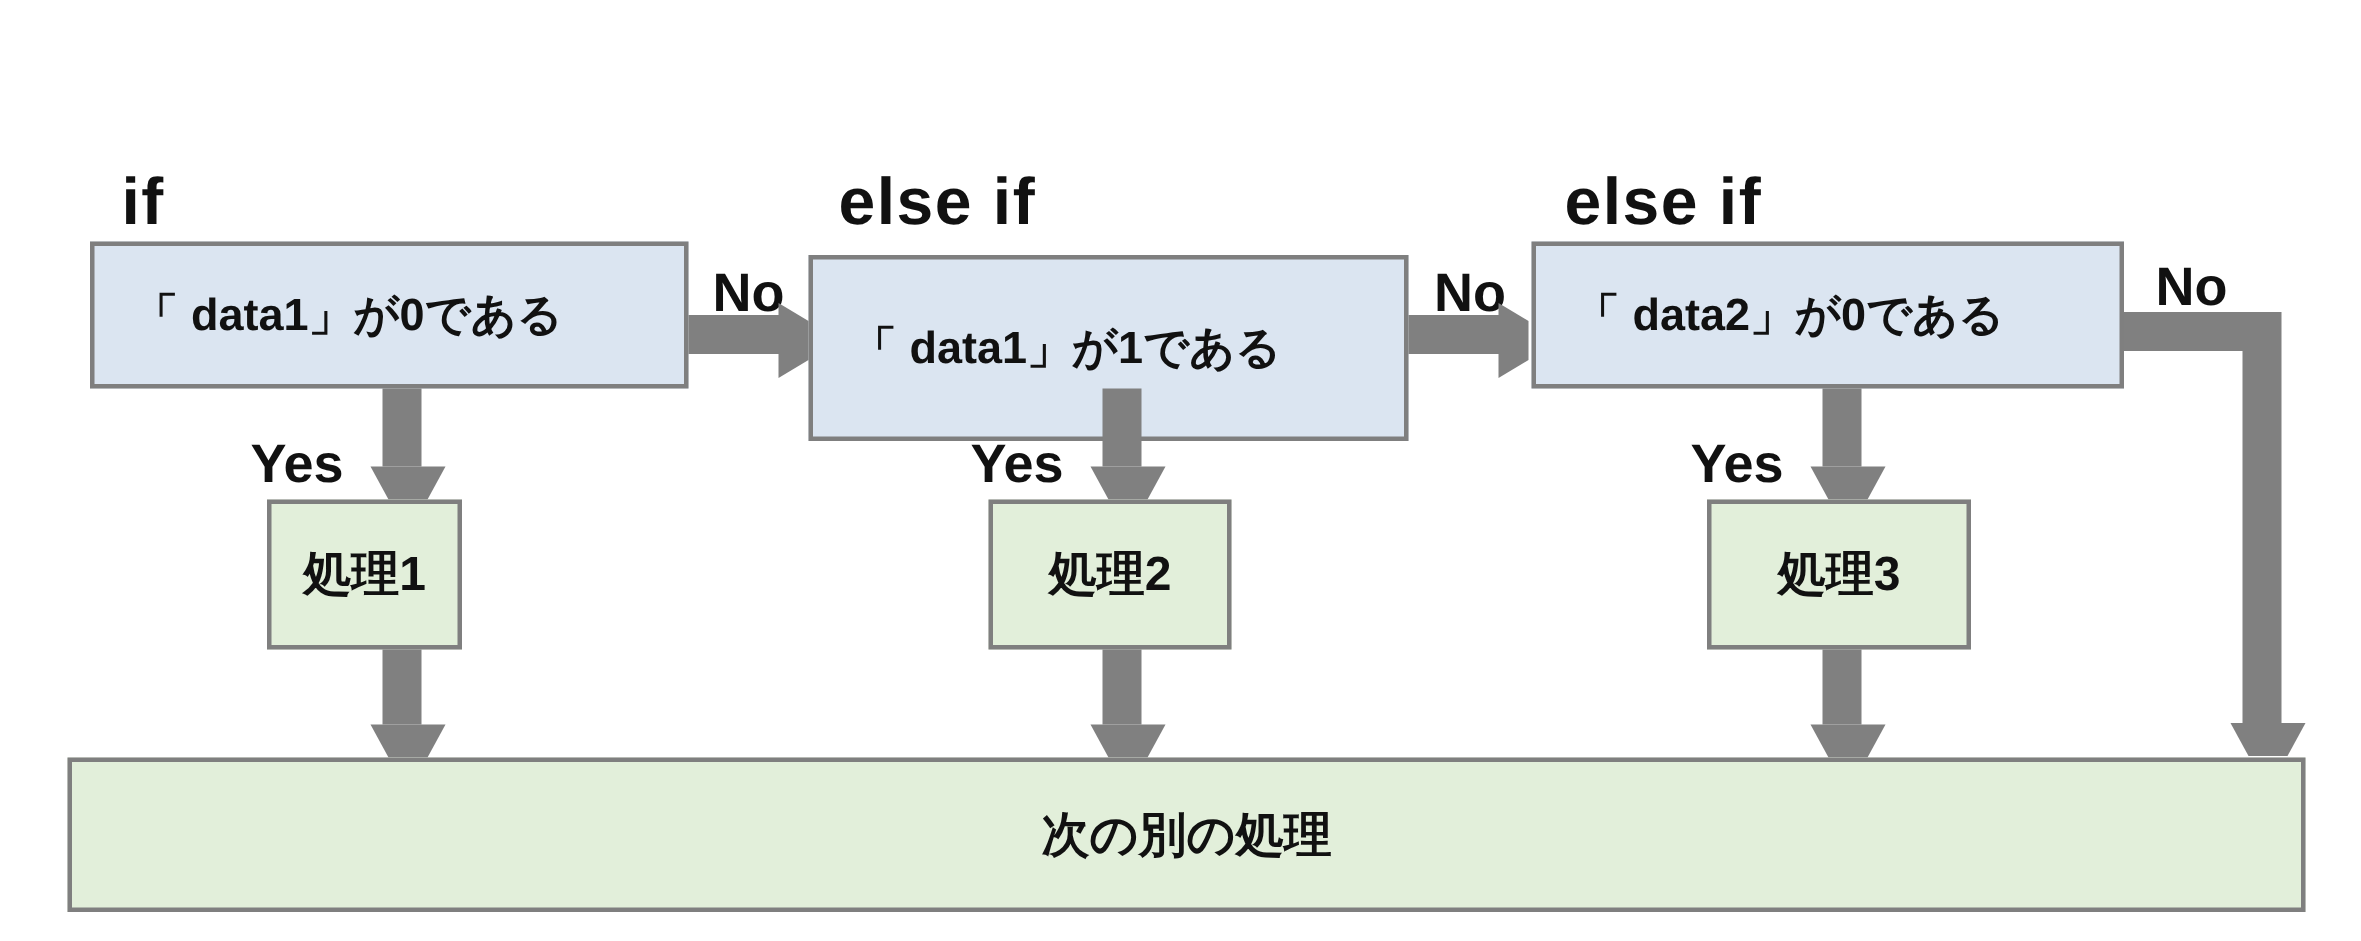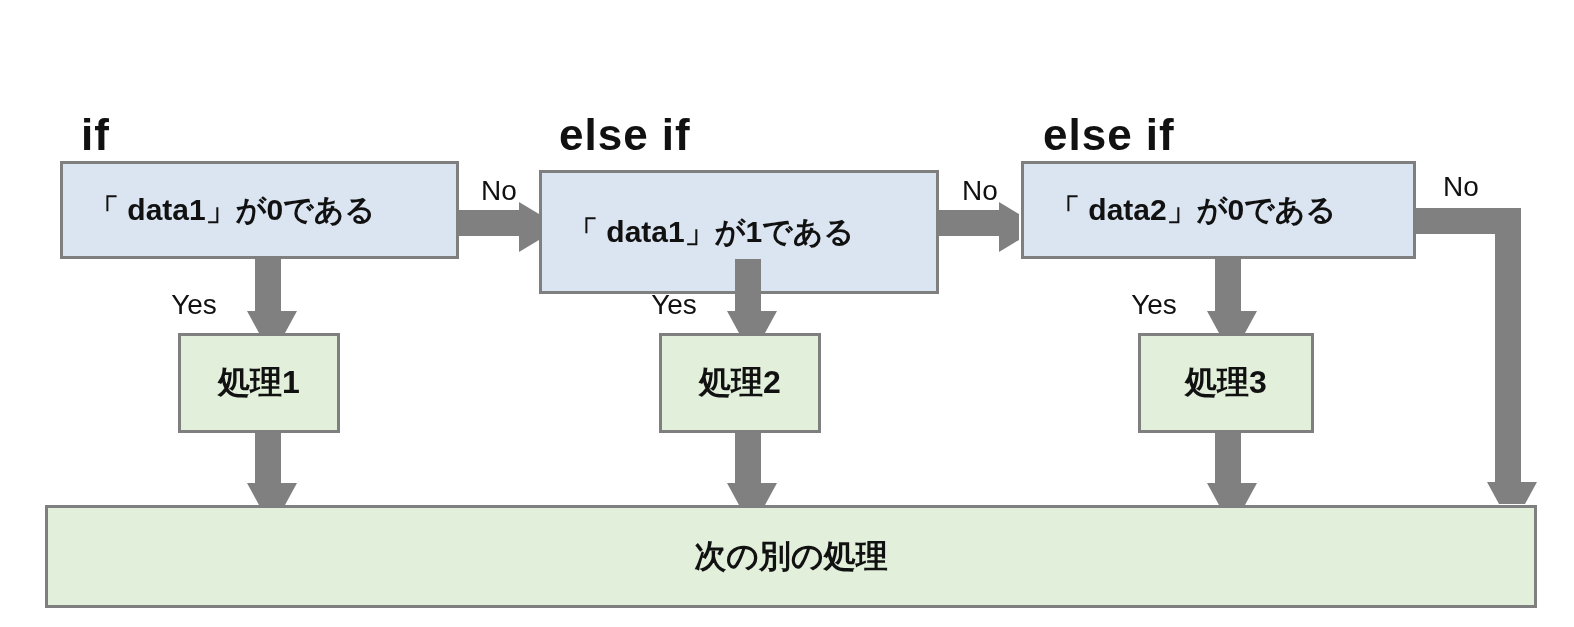--- a/index.html
+++ b/index.html
@@ -38,21 +38,21 @@
     display:flex;align-items:center;justify-content:center;
   }
   .proc-text{font-size:32px;font-weight:700;white-space:nowrap;}
   .final-box{
     background:var(--process-fill);
     border:3px solid var(--process-border);
     display:flex;align-items:center;justify-content:center;
   }
   .final-text{font-size:32px;font-weight:700;white-space:nowrap;}
   .lbl{
-    font-size:28px;line-height:1;font-weight:400;white-space:nowrap;
+    font-size:36px;line-height:1;font-weight:700;white-space:nowrap;
   }
   .lbl.right{text-align:center;}
   .lbl.center{text-align:center;}
   .shaft{background:var(--arrow);}
   .head-down{
     width:0;height:0;
     border-left:12px solid transparent;
     border-right:12px solid transparent;
     border-top:22px solid var(--arrow);
   }
@@ -112,21 +112,21 @@
     <div class="abs shaft" style="left:709px;top:233px;width:8px;height:52px;"></div>
     <div class="abs head-down" style="left:701px;top:285px;"></div>
   </div>
 
   <div class="abs lbl right" style="left:1088px;top:252px;width:80px;">Yes</div>
   <div>
     <div class="abs shaft" style="left:1189px;top:233px;width:8px;height:52px;"></div>
     <div class="abs head-down" style="left:1181px;top:285px;"></div>
   </div>
 
-  <div class="abs proc-box" style="left:152px;top:307px;width:162px;height:100px;">
+  <div class="abs proc-box" style="left:152px;top:307px;width:130px;height:100px;">
     <span class="proc-text">処理1</span>
   </div>
   <div class="abs proc-box" style="left:633px;top:307px;width:162px;height:100px;">
     <span class="proc-text">処理2</span>
   </div>
   <div class="abs proc-box" style="left:1112px;top:307px;width:176px;height:100px;">
     <span class="proc-text">処理3</span>
   </div>
 
   <div>

